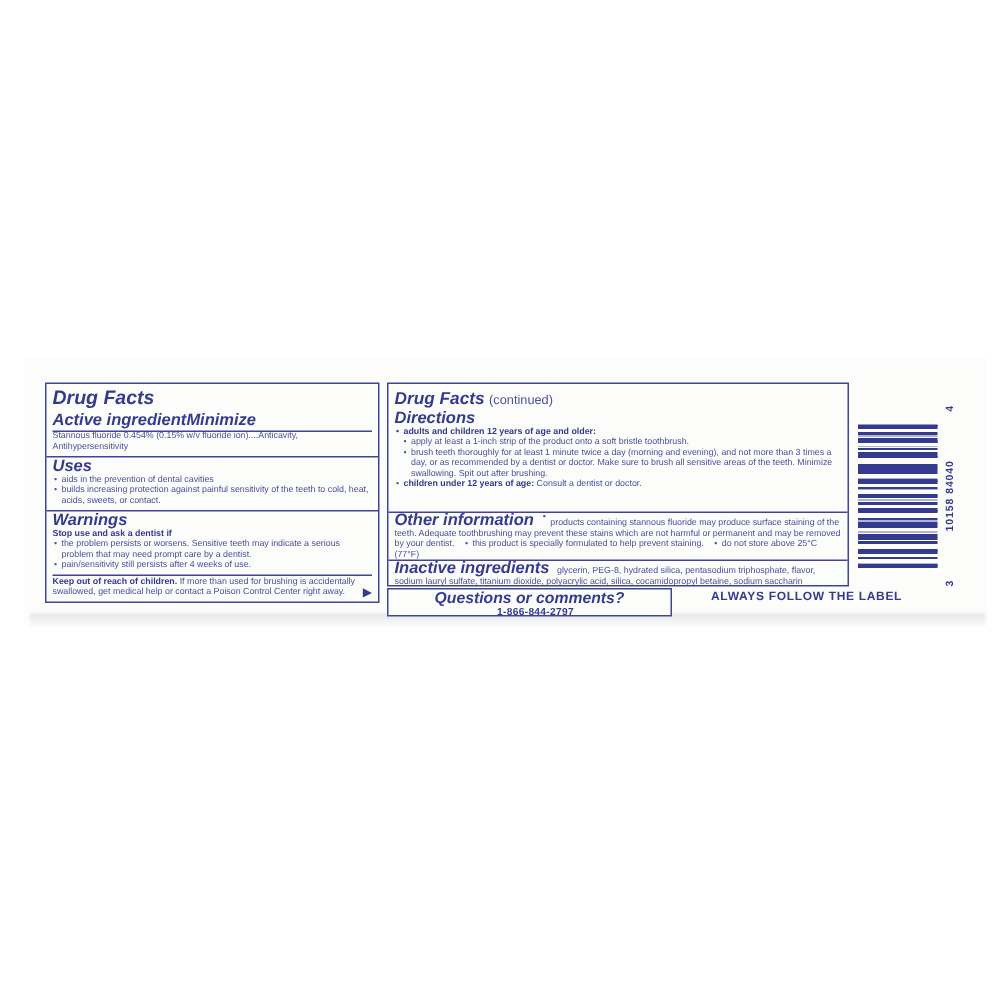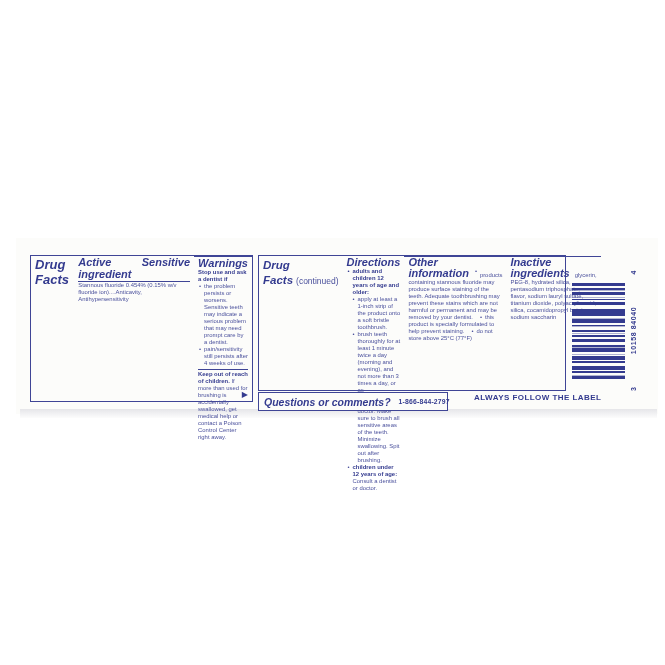--- a/index.html
+++ b/index.html
@@ -12,21 +12,21 @@
   body{
     width:665px;height:665px;position:relative;background:#ffffff;
     font-family:"Liberation Sans",sans-serif;color:var(--ink_soft);
     overflow:hidden;
   }
   .package{position:absolute;left:16px;top:238px;width:642px;height:176px;background:var(--panel_bg);}
   .package-shadow{position:absolute;left:20px;top:409px;width:637px;height:9px;
     background:linear-gradient(to bottom,#e6e6e9 0%,#f2f2f4 55%,#fcfcfc 100%);filter:blur(.7px);}
 
   .label-box{position:absolute;border:1.8px solid var(--border);background:var(--panel_bg);
-    box-sizing:border-box;display:flex;flex-direction:row;}
+    box-sizing:border-box;display:flex;flex-direction:column;}
   .left-box{left:30px;top:255px;width:223px;height:147px;}
   .right-box{left:258px;top:255px;width:308px;height:136px;}
   .questions-box{left:258px;top:392px;width:190px;height:19px;align-items:center;padding:0 5px;}
 
   .sec{padding:0 4px 2px;box-sizing:border-box;}
   .sec + .sec{border-top:1.7px solid var(--border);}
   .df-title{font-style:italic;font-weight:bold;font-size:13px;color:var(--ink);padding:1px 4px 2px;}
   .df-title-sm{font-style:italic;font-weight:bold;font-size:11.5px;color:var(--ink);}
   .continued{font-style:normal;font-weight:normal;font-size:8.5px;color:var(--ink_soft);margin-left:3px;margin-top:40px;}
   .sec-head{font-style:italic;font-weight:bold;font-size:11px;color:var(--ink);line-height:12px;}
@@ -62,25 +62,32 @@
 
 <div class="package"></div>
 <div class="package-shadow"></div>
 
 <div class="label-box left-box">
   <div class="df-title">Drug Facts</div>
 
   <div class="sec">
     <div class="head-row">
       <span class="sec-head">Active ingredient</span>
-      <span class="sec-head">Sensitive</span>
+      <span class="sec-head">Minimize</span>
     </div>
     <div class="body-txt">Stannous fluoride 0.454% (0.15% w/v fluoride ion)....Anticavity, Antihypersensitivity</div>
   </div>
 
+  <div class="sec">
+    <div class="sec-head">Uses</div>
+    <ul>
+      <li>aids in the prevention of dental cavities</li>
+      <li>builds increasing protection against painful sensitivity of the teeth to cold, heat, acids, sweets, or contact.</li>
+    </ul>
+  </div>
 
   <div class="sec warn-sec">
     <div class="sec-head">Warnings</div>
     <div class="body-txt lead">Stop use and ask a dentist if</div>
     <ul>
       <li>the problem persists or worsens. Sensitive teeth may indicate a serious problem that may need prompt care by a dentist.</li>
       <li>pain/sensitivity still persists after 4 weeks of use.</li>
     </ul>
     <div class="hairline"></div>
     <div class="body-txt"><span class="lead">Keep out of reach of children.</span><span> If more than used for brushing is accidentally swallowed, get medical help or contact a Poison Control Center right away.</span></div>

